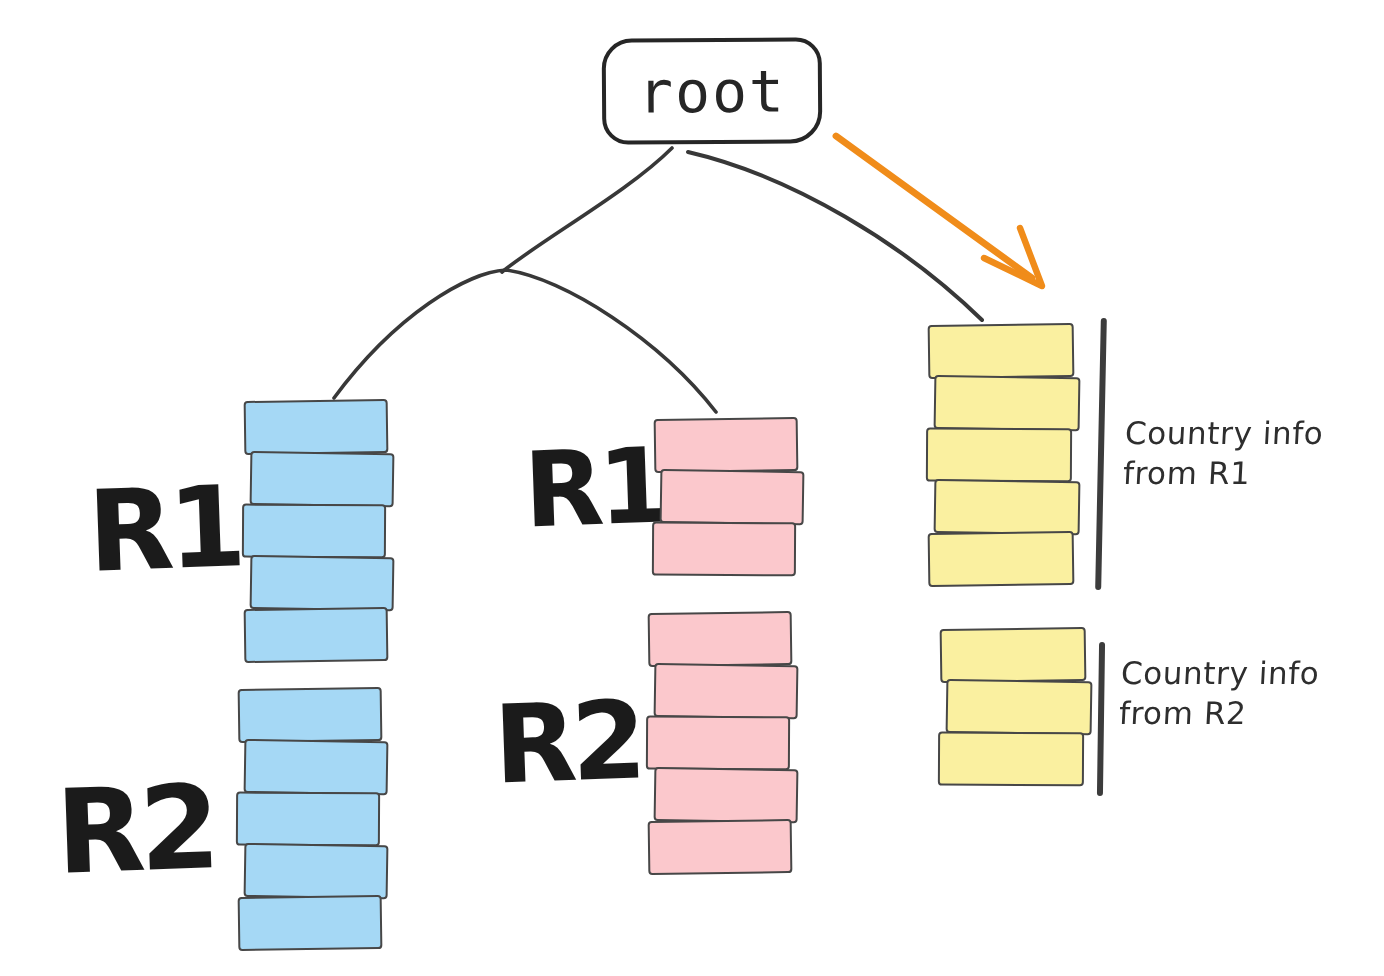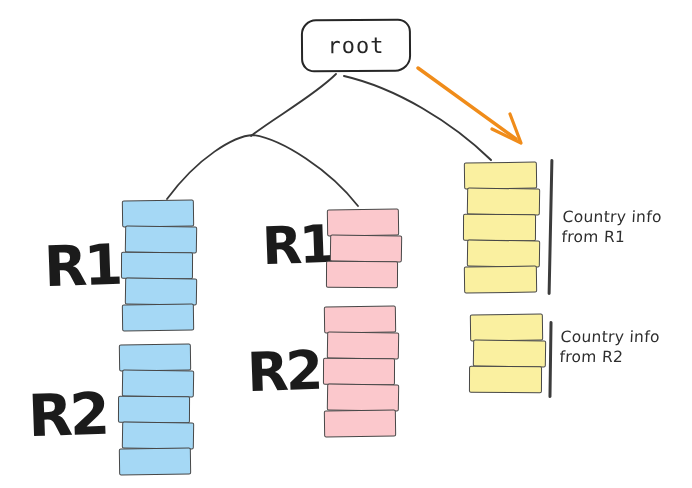--- a/index.html
+++ b/index.html
@@ -23,21 +23,21 @@
     left: 301px; top: 19px;
     width: 106px; height: 49px;
     background: #ffffff;
     border: 2.6px solid var(--ink, #2a2a2a);
     border-radius: 15px 13px 16px 13px;
     display: flex;
     align-items: center;
     justify-content: center;
     z-index: 3;
     font-family: "DejaVu Sans Mono", monospace;
-    font-size: 22px;
+    font-size: 29px;
     letter-spacing: 1px;
     transform: rotate(-0.4deg);
   }
   
   .stack {
     position: absolute;
     display: flex;
     flex-direction: column;
     z-index: 2;
   }

